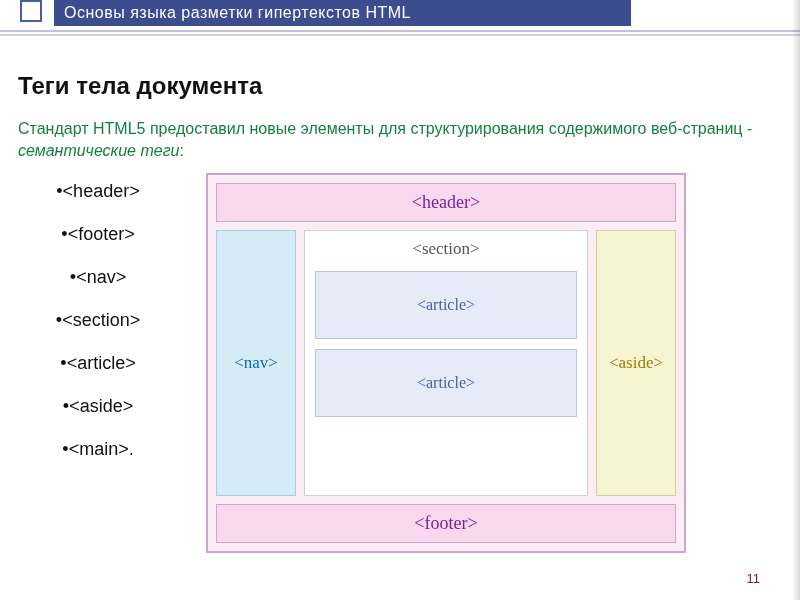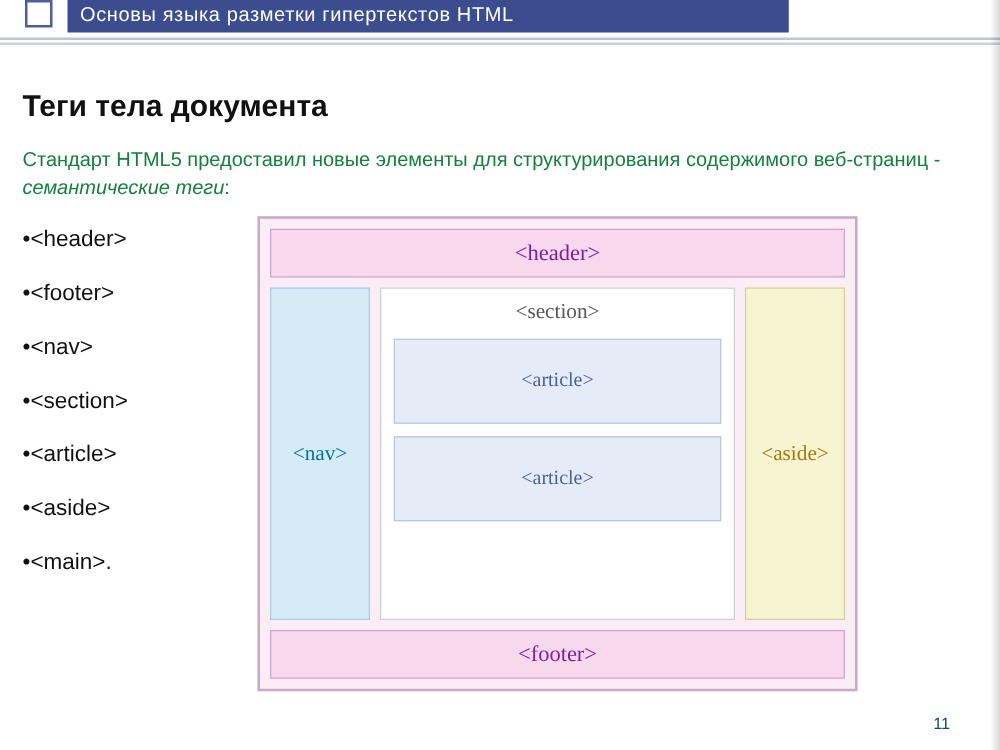--- a/index.html
+++ b/index.html
@@ -60,20 +60,21 @@
   .italic { font-style: italic; }
   .row {
     display: flex;
     align-items: flex-start;
     gap: 28px;
   }
   .tag-list {
     min-width: 160px;
     font-size: 18px;
     color: #111;
+    text-align: center;
   }
   .tag-list .item {
     margin: 8px 0 22px 0;
   }
   .diagram {
     width: 480px;
     height: 380px;
     border: 2px solid #c7a9c9;
     background: #fcecf6;
     padding: 8px;
@@ -140,21 +141,21 @@
     justify-content: center;
     color: #a07a0a;
     font-size: 17px;
     font-family: "Times New Roman", serif;
   }
   .page-num {
     position: absolute;
     right: 40px;
     bottom: 14px;
     font-size: 13px;
-    color: #0c4a6e;
+    color: #7f1d1d;
   }
   .side-shadow {
     position: absolute;
     right: 0;
     top: 0;
     width: 8px;
     height: 100%;
     background: linear-gradient(to right, rgba(0,0,0,0), rgba(0,0,0,0.15));
   }
 </style>

